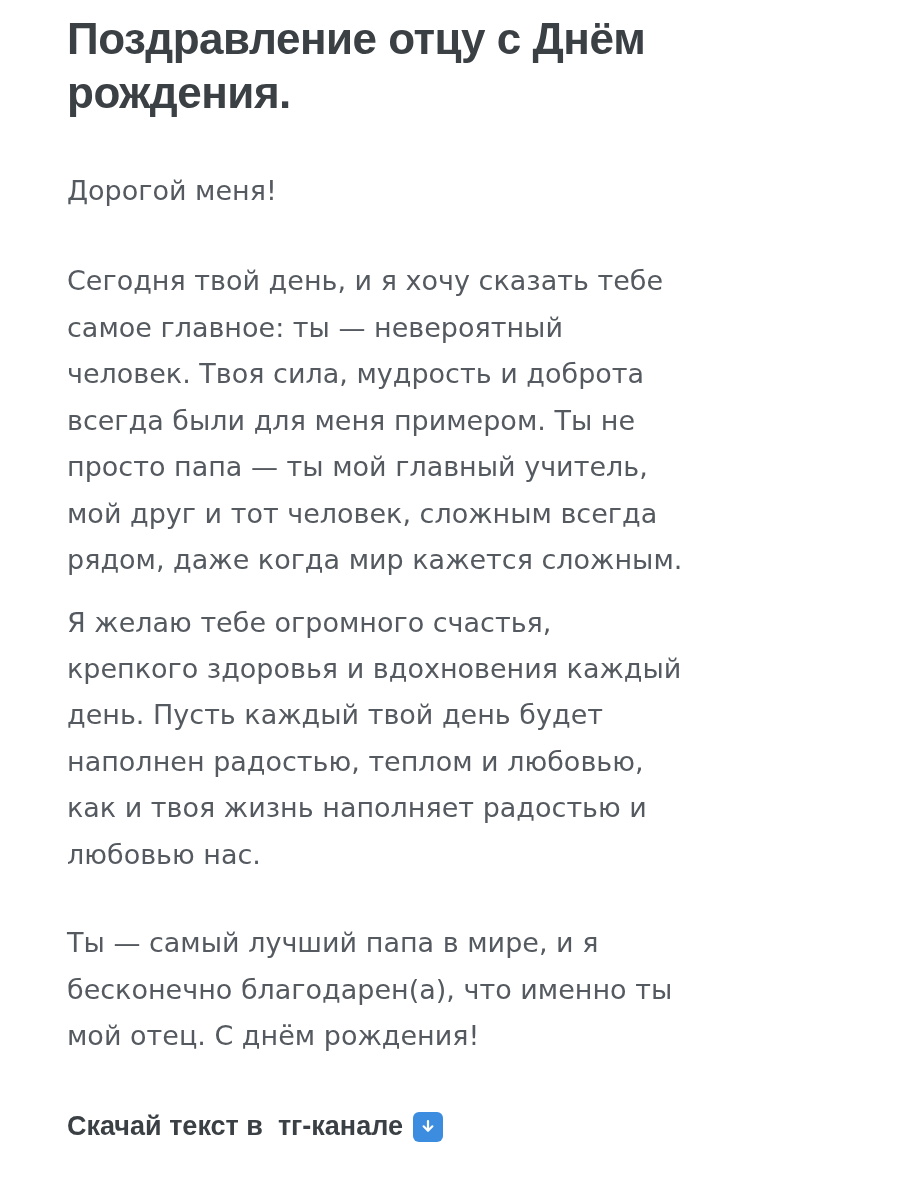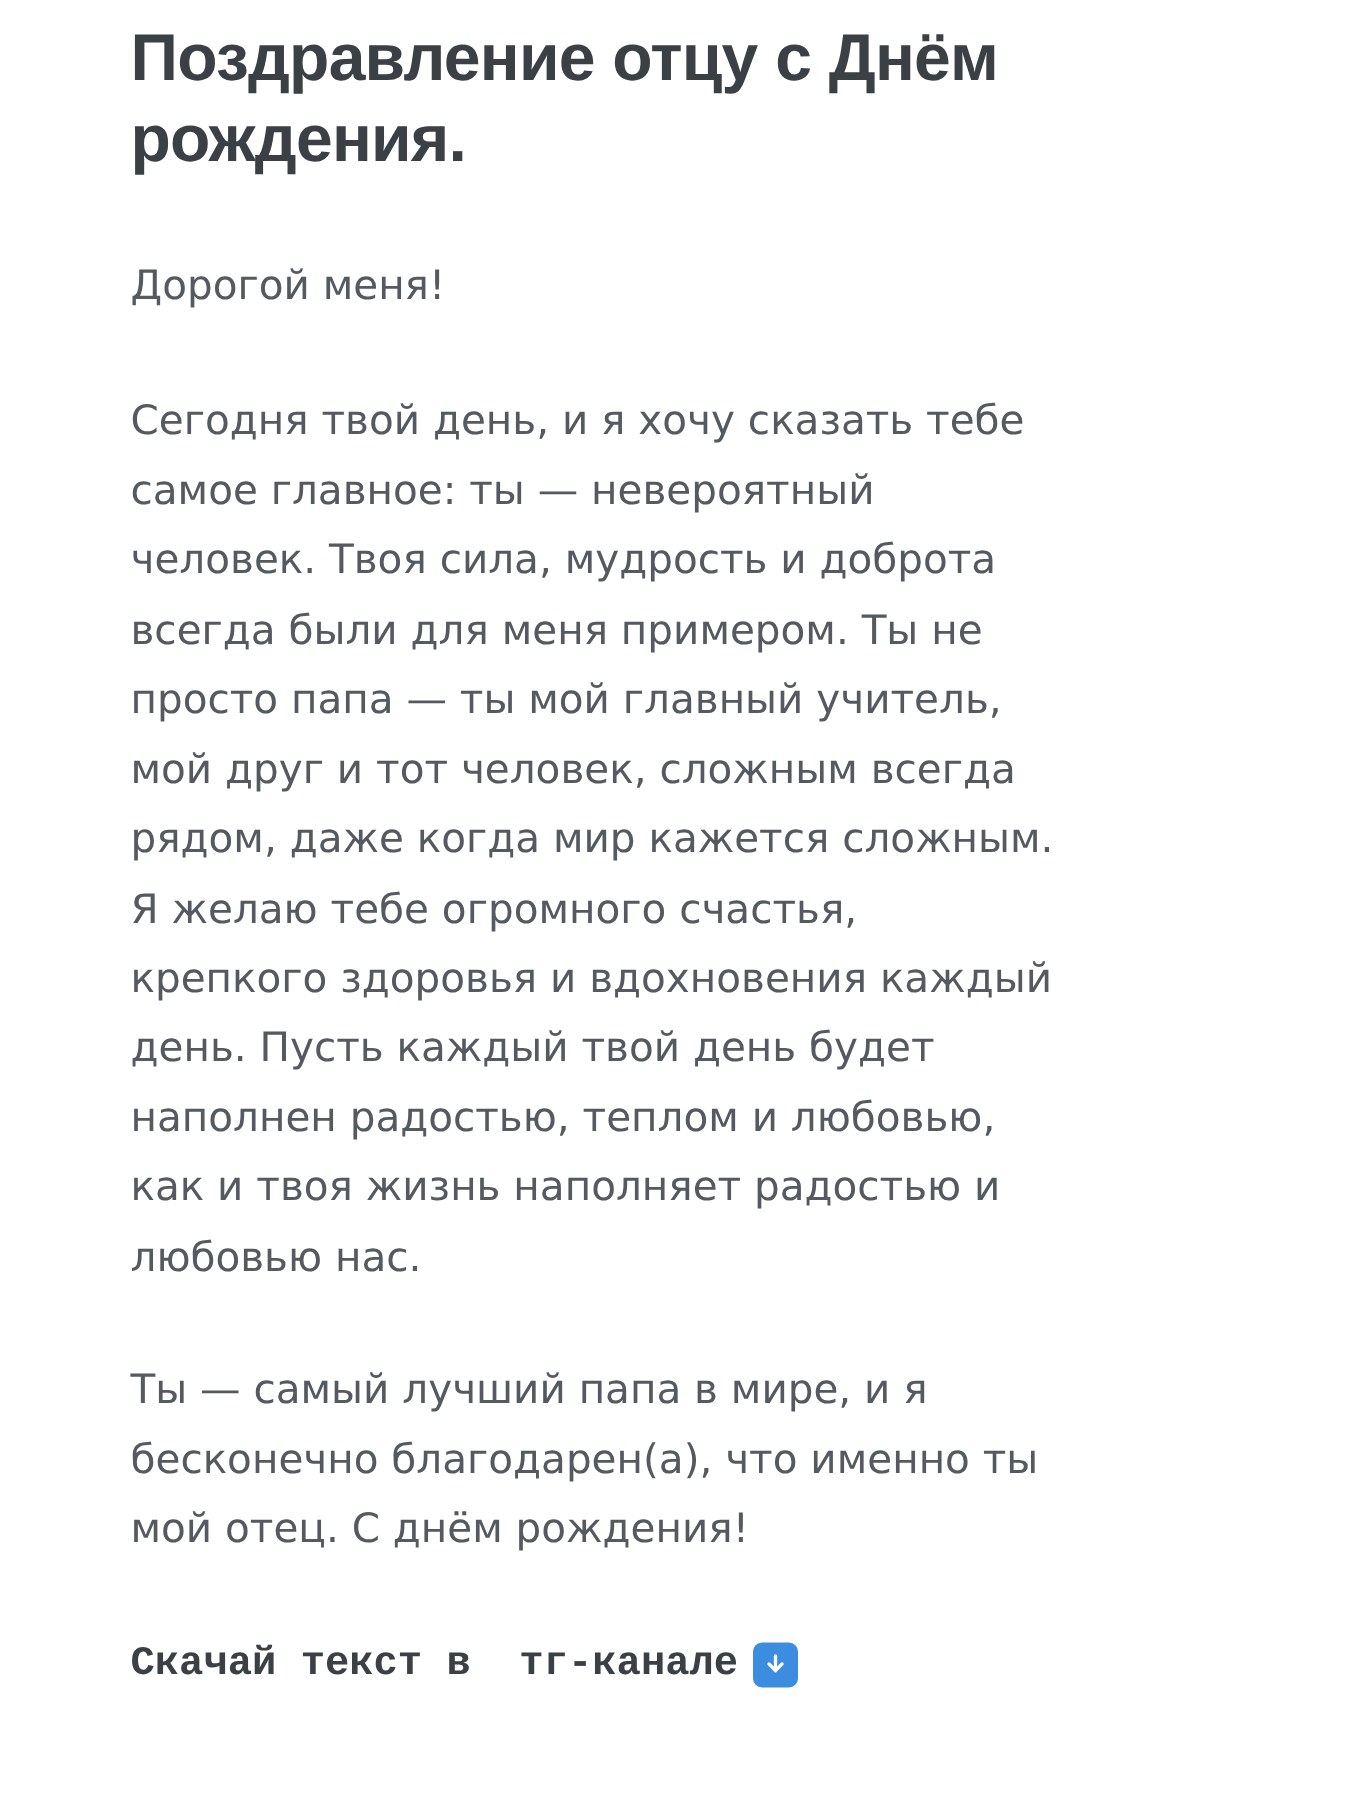--- a/index.html
+++ b/index.html
@@ -11,21 +11,21 @@
     width: 900px;
     height: 1200px;
     overflow: hidden;
     font-family: "DejaVu Sans", sans-serif;
     color: #4a4f55;
   }
   .page {
     box-sizing: border-box;
     width: 868px;
     height: 1200px;
-    padding: 12px 150px 0 87px;
+    padding: 12px 150px 0 67px;
     background: #ffffff;
   }
   .doc-title {
     font-family: "Liberation Sans", sans-serif;
     font-weight: bold;
     font-size: 44px;
     line-height: 1.22;
     letter-spacing: -0.5px;
     color: #3b4045;
     margin: 0 0 52px 0;
@@ -38,36 +38,36 @@
     margin: 0 0 48px 0;
   }
   .para {
     font-size: 27px;
     line-height: 1.72;
     color: #555a60;
     margin: 0 0 0 0;
     max-width: 620px;
   }
   .para + .para {
-    margin-top: 0;
+    margin-top: 16px;
   }
   .para.gap {
     margin-top: 42px;
   }
   .cta {
     margin-top: 52px;
     font-family: "Liberation Sans", sans-serif;
     font-weight: bold;
     font-size: 27px;
     color: #3b4045;
     display: flex;
     align-items: center;
     gap: 10px;
   }
-  .cta .cta-text { white-space: pre; font-family: Liberation Mono, monospace; }
+  .cta .cta-text { white-space: pre; }
   .arrow-icon {
     display: inline-flex;
     align-items: center;
     justify-content: center;
     width: 30px;
     height: 30px;
     border-radius: 6px;
     background: #3c8de0;
     flex: 0 0 auto;
   }

